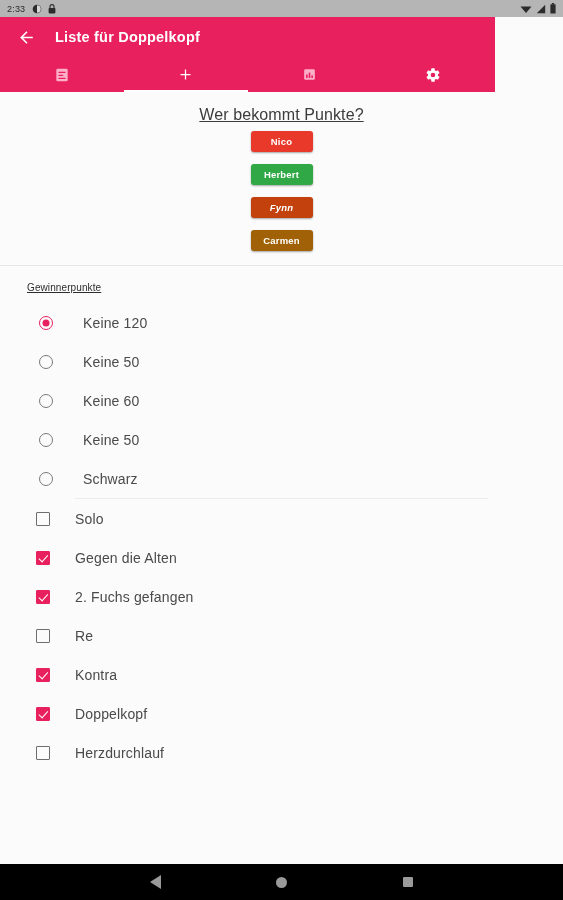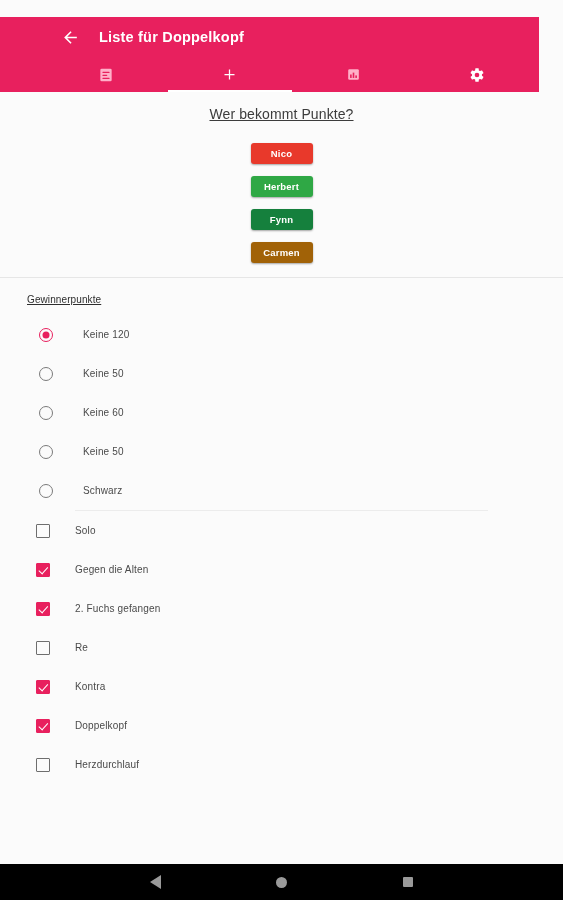--- a/index.html
+++ b/index.html
@@ -40,21 +40,20 @@
   .status-right { margin-left: auto; display: flex; align-items: center; gap: 4px; }
   .sicon { display: block; }
 
   
   .appbar {
     position: absolute;
     top: 17px; left: 0;
     width: 495px;
     height: 75px;
     background: #e8205e;
-    padding-left: 44px;
   }
   .appbar-top {
     height: 40px;
     display: flex;
     align-items: center;
     padding-left: 12px;
   }
   .back-btn {
     width: 28px; height: 28px;
     display: flex; align-items: center; justify-content: center;
@@ -101,25 +100,25 @@
     background: #fbfbfb;
     overflow: hidden;
   }
 
   .section-top {
     padding-top: 14px;
     padding-bottom: 14px;
   }
   .prompt {
     text-align: center;
-    font-size: 14px;
+    font-size: 16px;
     color: #3c3c3c;
     text-decoration: underline;
     letter-spacing: .1px;
-    margin-bottom: 21px;
+    margin-bottom: 7px;
   }
   .player-row {
     display: flex;
     justify-content: center;
     margin-bottom: 12px;
   }
   .player-btn {
     min-width: 62px;
     padding: 5px 12px;
     border-radius: 3px;
@@ -155,21 +154,21 @@
   }
 
   .opt-row {
     display: flex;
     align-items: center;
     height: 39px;
     padding-left: 39px;
     cursor: pointer;
   }
   .opt-label {
-    font-size: 10px;
+    font-size: 14px;
     color: #4a4a4a;
     margin-left: 30px;
     letter-spacing: .15px;
   }
 
   .radio {
     width: 14px; height: 14px;
     border-radius: 50%;
     border: 1.4px solid #7a7a7a;
     box-sizing: border-box;
@@ -246,20 +245,45 @@
     width: 10px; height: 10px;
     background: #9a9a9a;
     border-radius: 1px;
   }
 </style>
 </head>
 <body>
 
 <div id="screen">
 
+  <div class="statusbar">
+    <div class="status-time">2:33</div>
+    <div class="status-left-icons">
+      <svg class="sicon" width="10" height="10" viewBox="0 0 10 10">
+        <circle cx="5" cy="5" r="4.3" fill="#2b2b2b"></circle>
+        <path d="M5 1.2 A3.8 3.8 0 0 1 5 8.8 Z" fill="#d6d6d6"></path>
+      </svg>
+      <svg class="sicon" width="8" height="10" viewBox="0 0 8 10">
+        <rect x="0.6" y="4" width="6.8" height="5.4" rx="0.8" fill="#2b2b2b"></rect>
+        <path d="M2 4 V2.6 a2 2 0 0 1 4 0 V4" fill="none" stroke="#2b2b2b" stroke-width="1.1"></path>
+      </svg>
+    </div>
+    <div class="status-right">
+      <svg class="sicon" width="12" height="10" viewBox="0 0 12 10">
+        <path d="M0.5 2.6 L6 9 L11.5 2.6 Z" fill="#2b2b2b"></path>
+      </svg>
+      <svg class="sicon" width="10" height="10" viewBox="0 0 10 10">
+        <path d="M9.2 0.8 L9.2 9.2 L0.8 9.2 Z" fill="#2b2b2b"></path>
+      </svg>
+      <svg class="sicon" width="6" height="11" viewBox="0 0 6 11">
+        <rect x="1.9" y="0" width="2.2" height="1.2" fill="#2b2b2b"></rect>
+        <rect x="0.4" y="1.2" width="5.2" height="9.4" rx="0.6" fill="#2b2b2b"></rect>
+      </svg>
+    </div>
+  </div>
 
   <div class="appbar">
     <div class="appbar-top">
       <div class="back-btn">
         <svg width="19" height="19" viewBox="0 0 24 24">
           <path d="M20 11H7.8l5.6-5.6L12 4l-8 8 8 8 1.4-1.4L7.8 13H20z" fill="#ffffff"></path>
         </svg>
       </div>
       <div class="app-title">Liste für Doppelkopf</div>
     </div>
@@ -306,21 +330,21 @@
     <div class="section-top">
       <div class="prompt">Wer bekommt Punkte?</div>
 
       <div class="player-row">
         <button class="player-btn" style="background: rgb(232, 57, 43);">Nico</button>
       </div>
       <div class="player-row">
         <button class="player-btn" style="background: rgb(47, 168, 69);">Herbert</button>
       </div>
       <div class="player-row">
-        <button class="player-btn" style="background: #15803d;">Fynn</button>
+        <button class="player-btn" style="background: #c2410c; font-style: italic;">Fynn</button>
       </div>
       <div class="player-row" style="margin-bottom:0;">
         <button class="player-btn" style="background: #a16207;">Carmen</button>
       </div>
     </div>
 
     <div class="divider"></div>
 
     <div class="group-title">Gewinnerpunkte</div>
 

